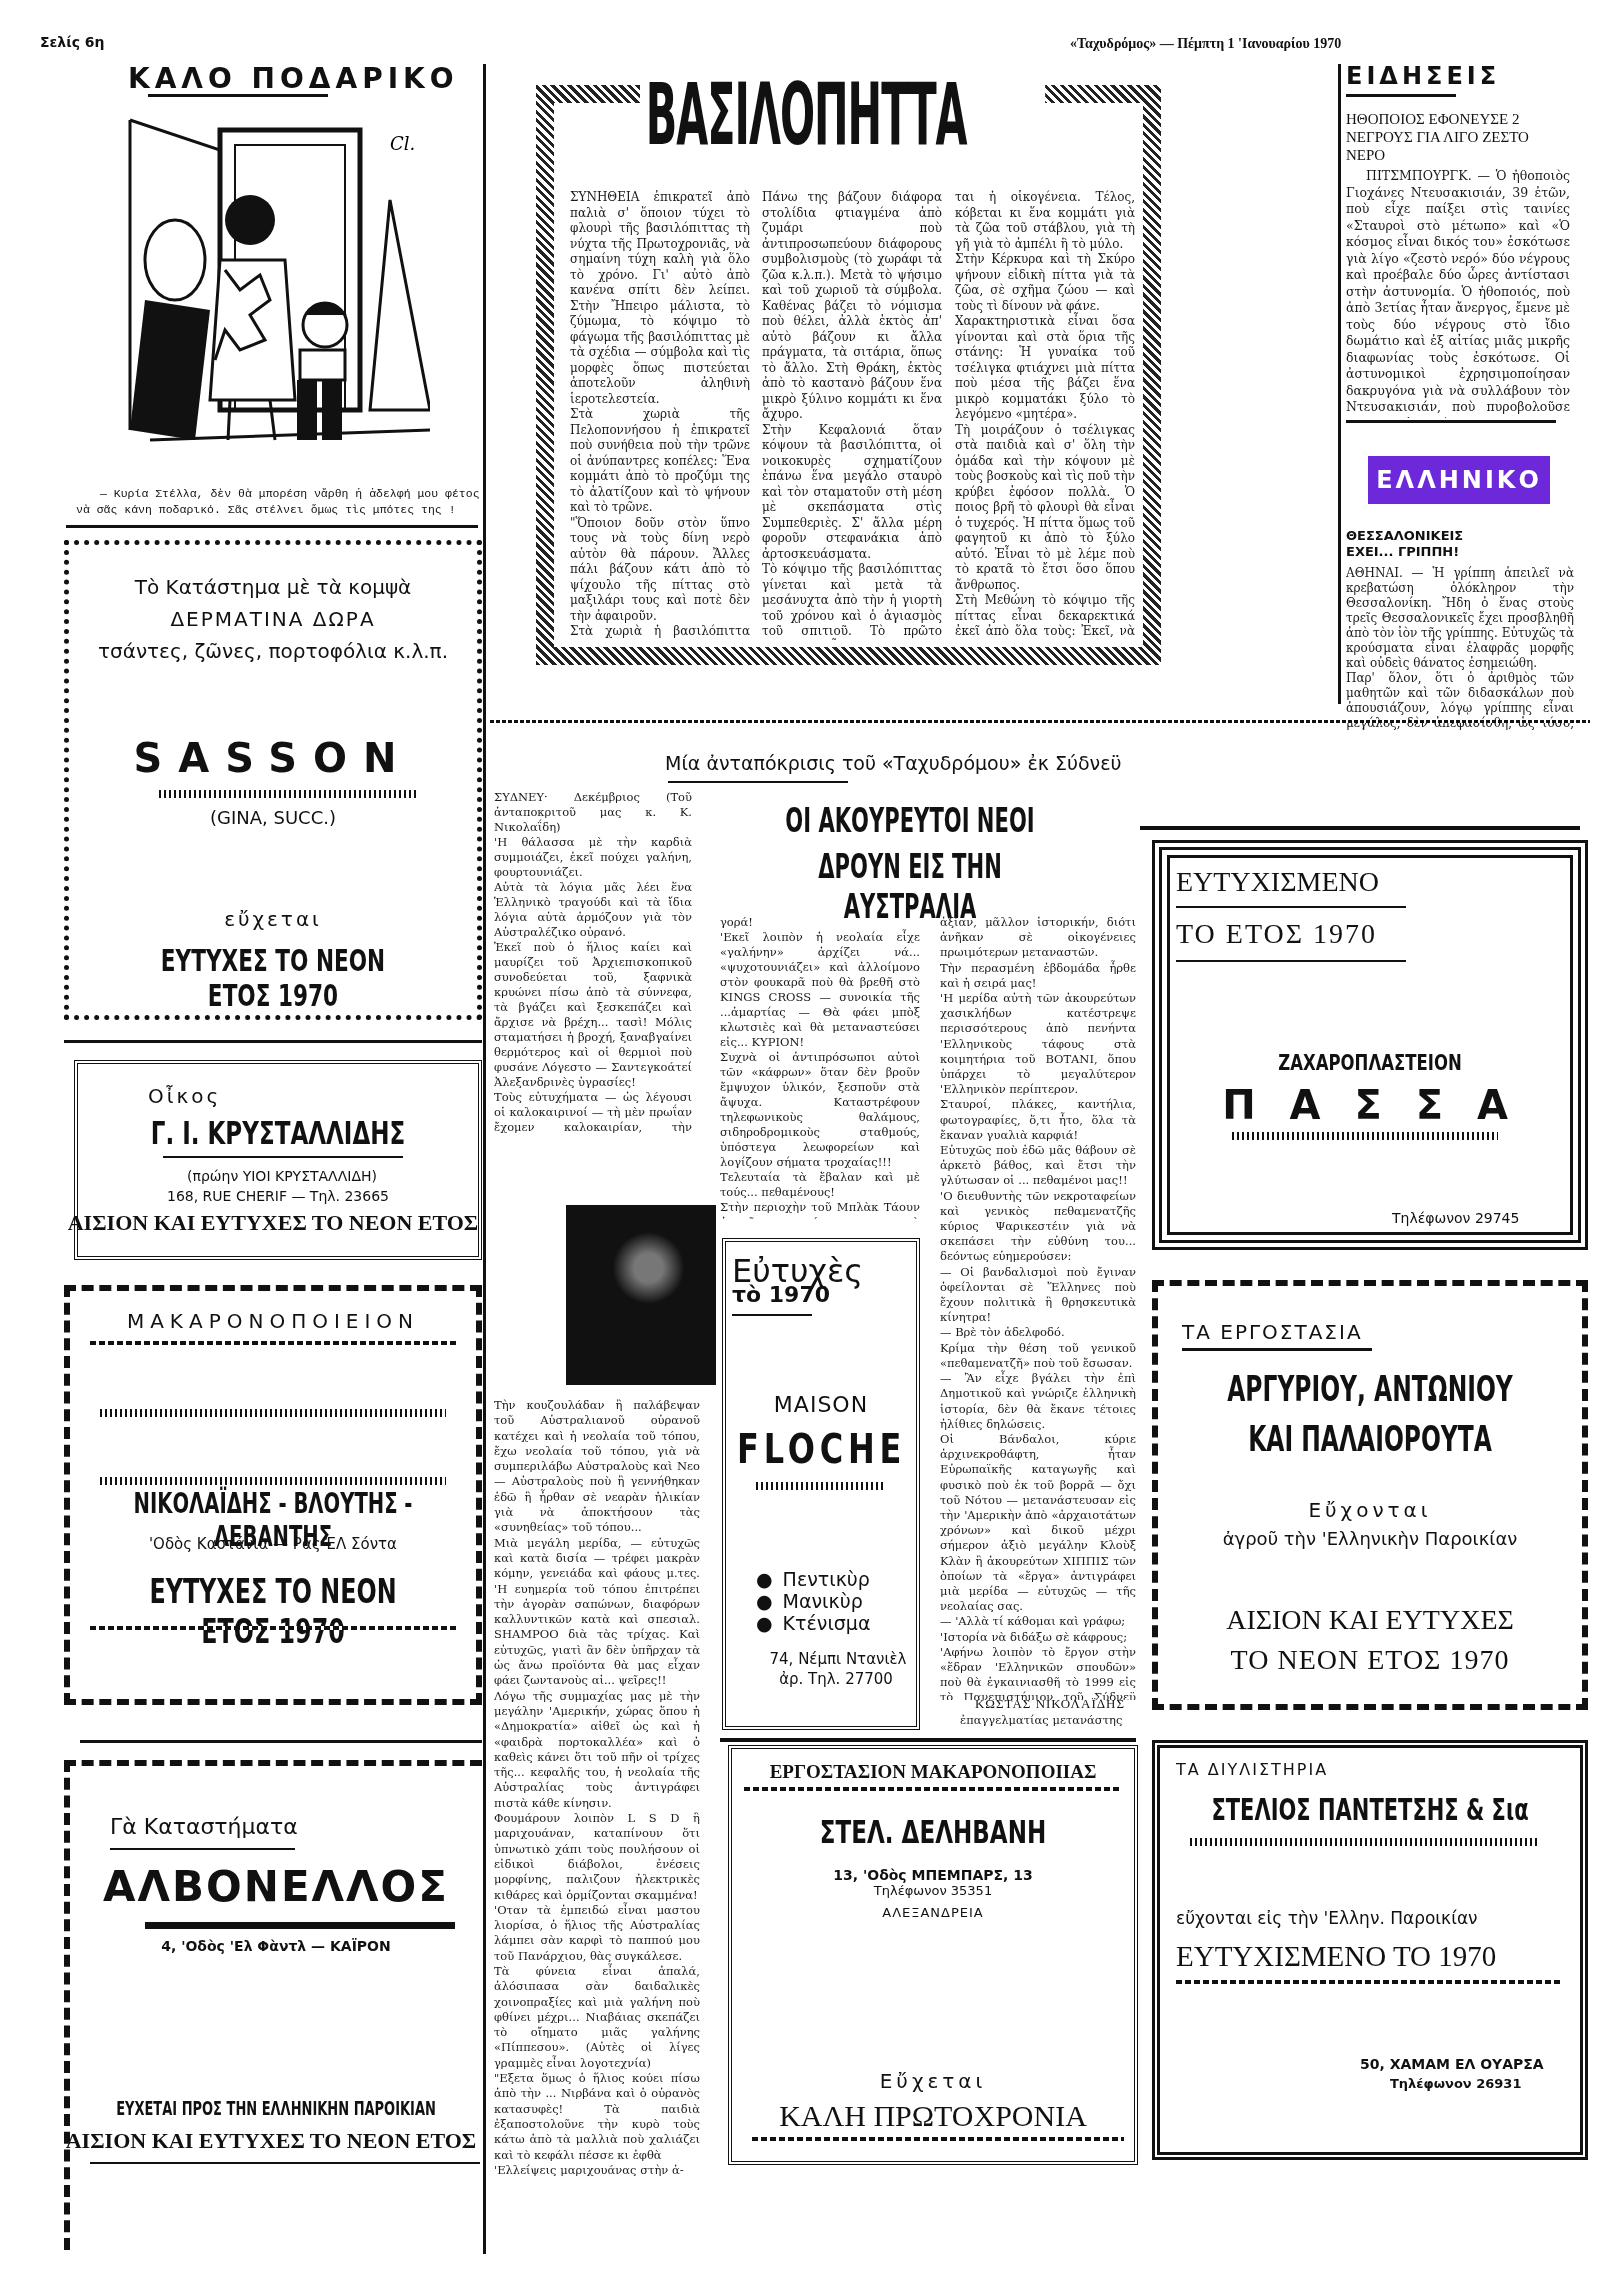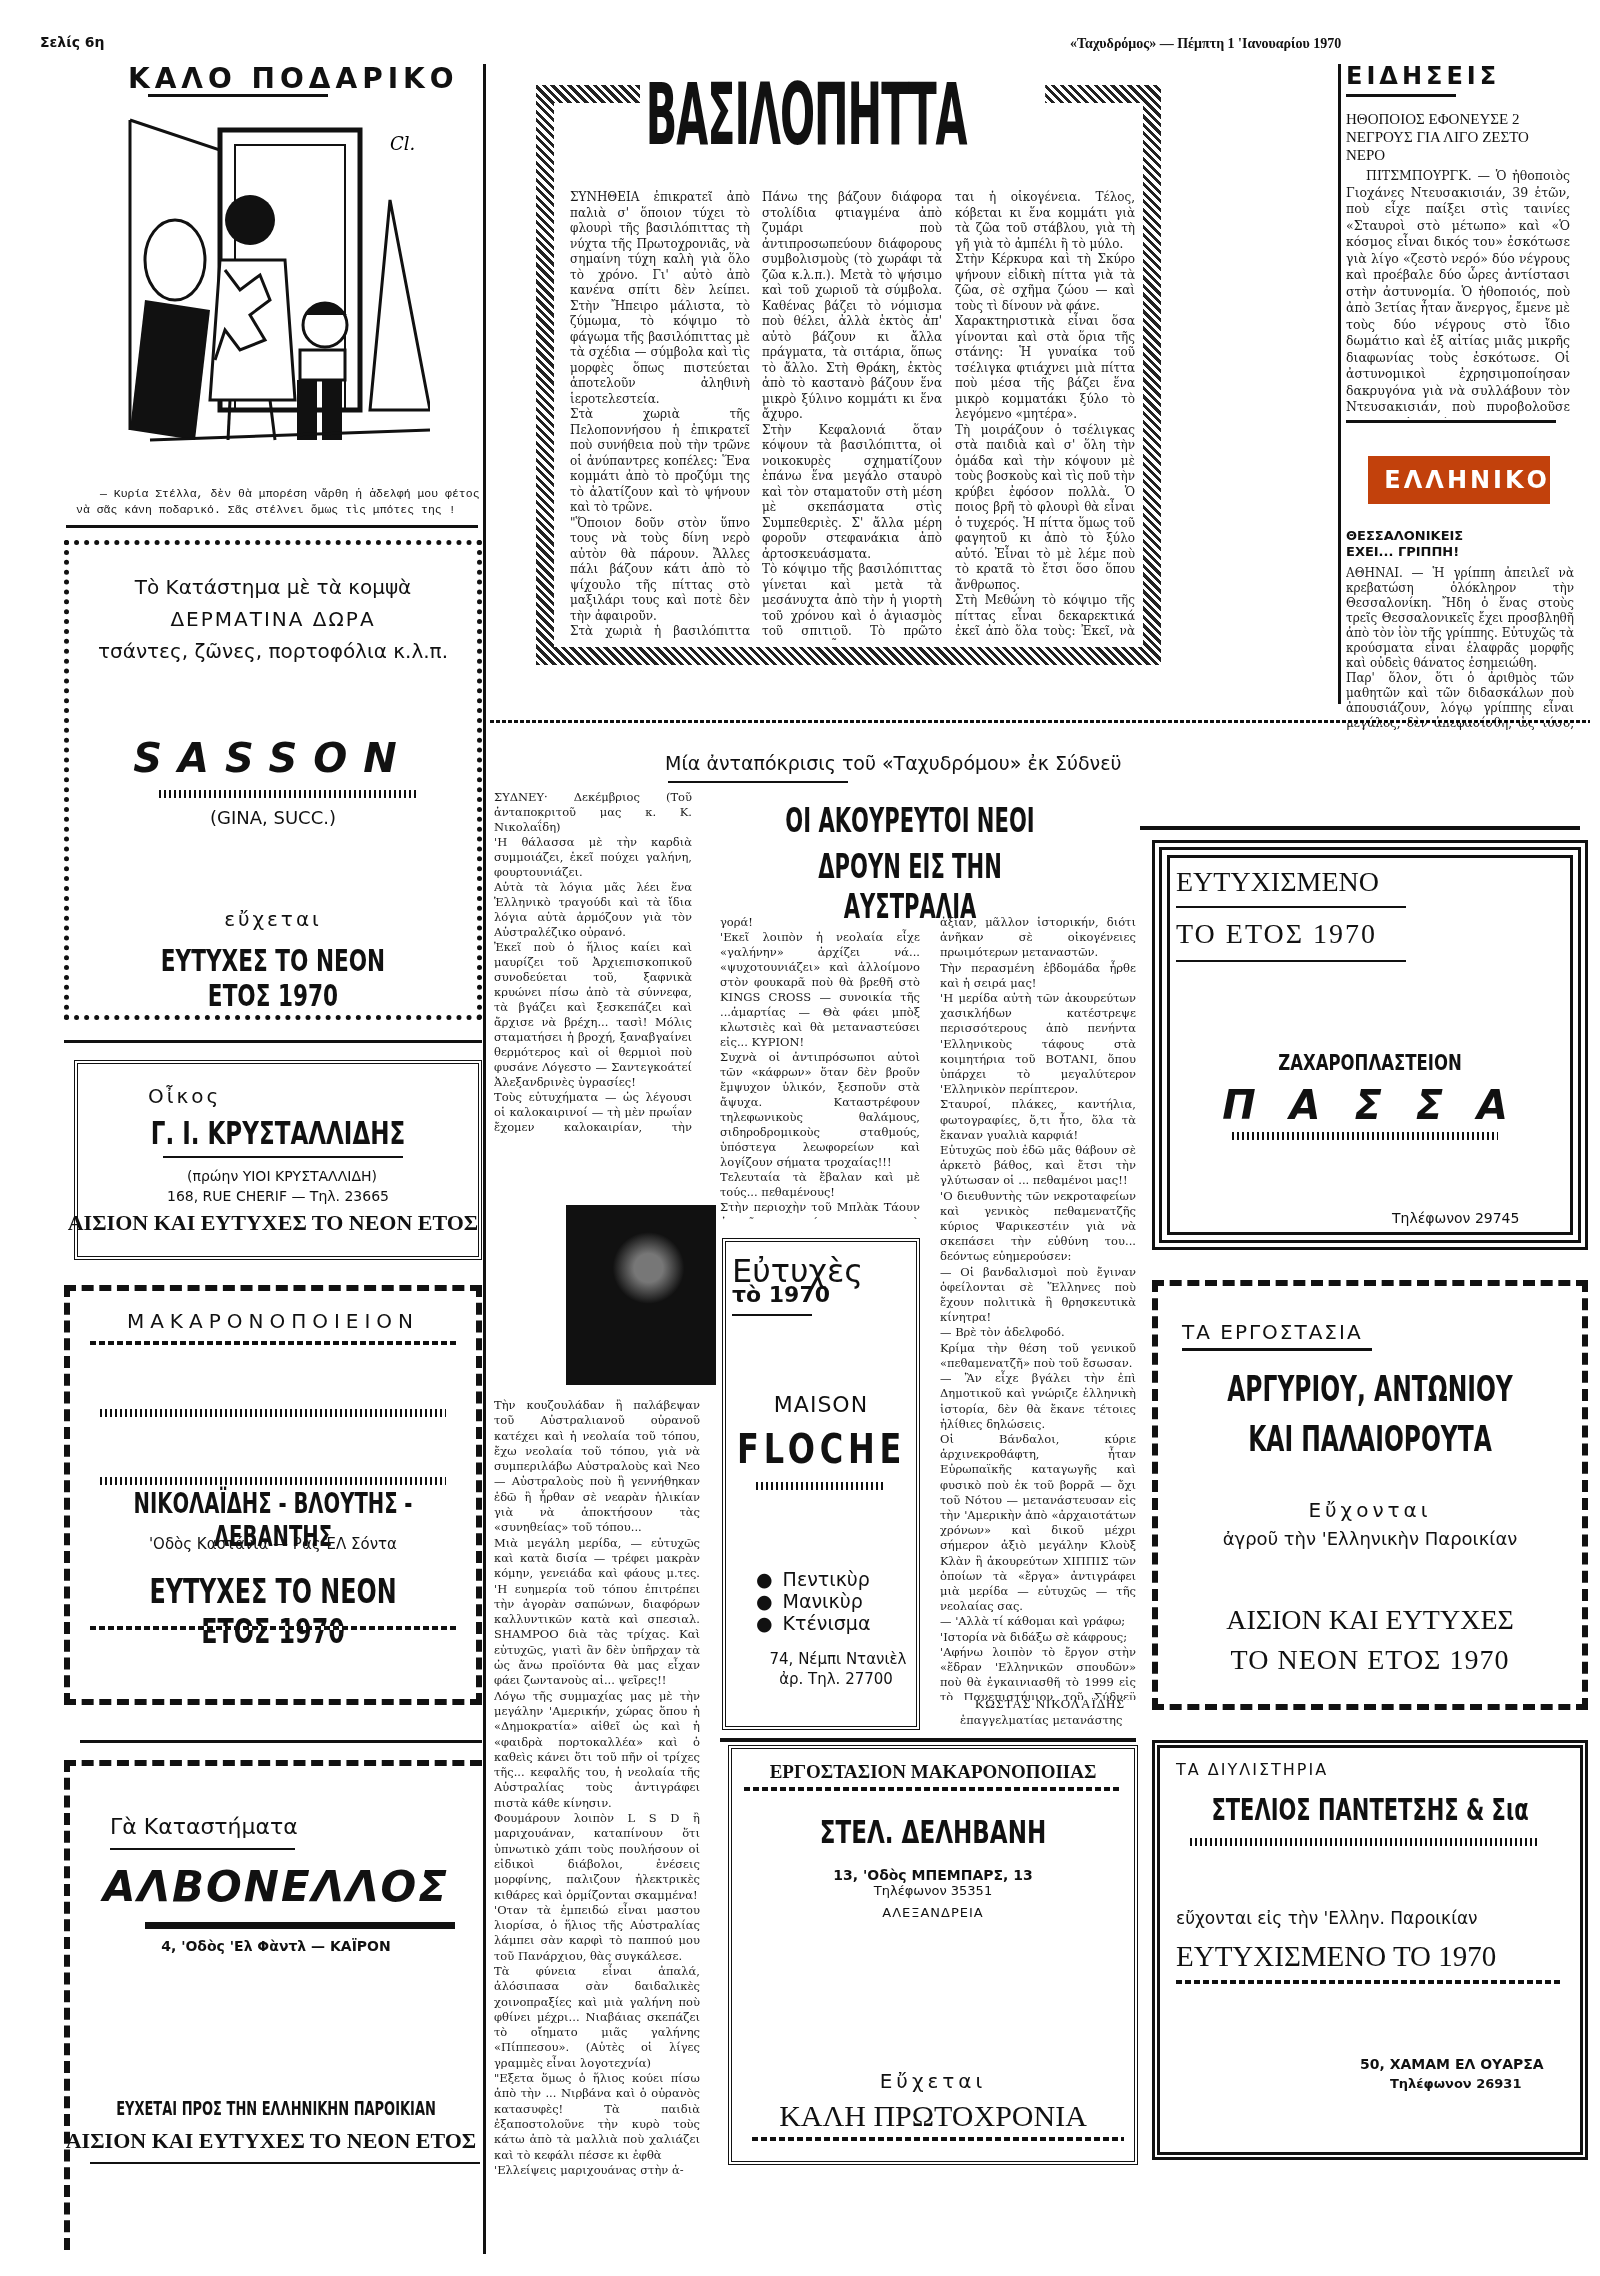--- a/index.html
+++ b/index.html
@@ -12,21 +12,21 @@
   .body-text{font-family:"DejaVu Serif",serif;font-size:13px;line-height:16px;text-align:justify;color:#1a1a1a;}
   .rule{position:absolute;background:#111;}
   .vline{position:absolute;background:#111;width:3px;}
   .hatch{background:repeating-linear-gradient(45deg,#222 0 3px,#fff 3px 6px),repeating-linear-gradient(-45deg,#222 0 3px,transparent 3px 6px);}
   .ticks{height:8px;background:repeating-linear-gradient(90deg,#111 0 2px,#fff 2px 5px);}
   .dashline{height:4px;background:repeating-linear-gradient(90deg,#111 0 6px,#fff 6px 9px);}
   .chainbox{border:5px dotted #111;}
   .greek-key{border:10px double #111;outline:3px solid #111;outline-offset:-18px;}
   .dblbox{border:4px double #111;}
   .ad{position:absolute;box-sizing:border-box;}
-  .big{font-weight:bold;letter-spacing:1px;font-style:italic;}
+  .big{font-weight:bold;letter-spacing:1px;}
   .bullet::before{content:"\25CF";margin-right:10px;}
   .photo{background:radial-gradient(circle at 55% 35%,#777 0 10%,#111 25%),#0b0b0b;}
 </style>
 </head>
 <body>
 
 <div class="abs sans" style="left:40px;top:34px;font-size:14px;font-weight:bold;">Σελίς 6η</div>
 <div class="abs serif" style="left:1070px;top:36px;font-size:14px;font-weight:bold;">«Ταχυδρόμος» — Πέμπτη 1 'Ιανουαρίου 1970</div>
 
 <div class="vline" style="left:483px;top:64px;height:2190px;"></div>
@@ -119,21 +119,21 @@
 Στὴν Κέρκυρα καὶ τὴ Σκύρο ψήνουν εἰδικὴ πίττα γιὰ τὰ ζῶα, σὲ σχῆμα ζώου — καὶ τοὺς τὶ δίνουν νὰ φάνε.
 Χαρακτηριστικὰ εἶναι ὅσα γίνονται καὶ στὰ ὅρια τῆς στάνης: Ἡ γυναίκα τοῦ τσέλιγκα φτιάχνει μιὰ πίττα ποὺ μέσα τῆς βάζει ἕνα μικρὸ κομματάκι ξύλο τὸ λεγόμενο «μητέρα».
 Τὴ μοιράζουν ὁ τσέλιγκας στὰ παιδιὰ καὶ σ' ὅλη τὴν ὁμάδα καὶ τὴν κόψουν μὲ τοὺς βοσκοὺς καὶ τὶς ποῦ τὴν κρύβει ἐφόσον πολλὰ. Ὁ ποιος βρῆ τὸ φλουρὶ θὰ εἶναι ὁ τυχερός. Ἡ πίττα ὅμως τοῦ φαγητοῦ κι ἀπὸ τὸ ξύλο αὐτό. Ἐἶναι τὸ μὲ λέμε ποὺ τὸ κρατᾶ τὸ ἔτσι ὅσο ὅπου ἄνθρωπος.
 Στὴ Μεθώνη τὸ κόψιμο τῆς πίττας εἶναι δεκαρεκτικά ἐκεῖ ἀπὸ ὅλα τοὺς: Ἐκεῖ, νὰ δεν τὴ «βασιλόπιττα» καὶ ρίχνουν τὰ κομμάτια μέσα σ' ἕνα καλάθι ἀπὸ ποὺ τοῦ φαγητοῦ.</div>
 
 <div class="abs cond" style="left:1346px;top:62px;font-size:24px;letter-spacing:4px;">ΕΙΔΗΣΕΙΣ</div>
 <div class="rule" style="left:1346px;top:94px;width:110px;height:3px;"></div>
 <div class="abs serif" style="left:1346px;top:110px;width:190px;font-size:15px;line-height:18px;">ΗΘΟΠΟΙΟΣ ΕΦΟΝΕΥΣΕ 2 ΝΕΓΡΟΥΣ ΓΙΑ ΛΙΓΟ ΖΕΣΤΟ ΝΕΡΟ</div>
 <div class="abs body-text" style="left:1346px;top:168px;width:224px;height:250px;overflow:hidden;text-indent:20px;font-size:12.5px;line-height:16.5px;">ΠΙΤΣΜΠΟΥΡΓΚ. — Ὁ ἠθοποιὸς Γιοχάνες Ντευσακισιάν, 39 ἐτῶν, ποὺ εἶχε παίξει στὶς ταινίες «Σταυροὶ στὸ μέτωπο» καὶ «Ὁ κόσμος εἶναι δικός του» ἐσκότωσε γιὰ λίγο «ζεστὸ νερό» δύο νέγρους καὶ προέβαλε δύο ὧρες ἀντίστασι στὴν ἀστυνομία. Ὁ ἠθοποιός, ποὺ ἀπὸ 3ετίας ἦταν ἄνεργος, ἔμενε μὲ τοὺς δύο νέγρους στὸ ἴδιο δωμάτιο καὶ ἐξ αἰτίας μιᾶς μικρῆς διαφωνίας τοὺς ἐσκότωσε. Οἱ ἀστυνομικοὶ ἐχρησιμοποίησαν δακρυγόνα γιὰ νὰ συλλάβουν τὸν Ντευσακισιάν, ποὺ πυροβολοῦσε συνεχῶς ἐναντίον τους.</div>
 <div class="rule" style="left:1346px;top:420px;width:210px;height:3px;"></div>
-<div class="abs sans" style="left:1368px;top:456px;width:182px;height:48px;background:#c2410c;color:#fff;font-size:24px;font-weight:bold;letter-spacing:3px;text-align:right;line-height:48px;">ΕΛΛΗΝΙΚΟ</div>
+<div class="abs sans" style="left:1368px;top:456px;width:182px;height:48px;background:#6d28d9;color:#fff;font-size:24px;font-weight:bold;letter-spacing:3px;text-align:center;line-height:48px;">ΕΛΛΗΝΙΚΟ</div>
 <div class="abs sans" style="left:1346px;top:528px;width:140px;font-size:13px;line-height:16px;font-weight:bold;">ΘΕΣΣΑΛΟΝΙΚΕΙΣ ΕΧΕΙ... ΓΡΙΠΠΗ!</div>
 <div class="abs body-text" style="left:1346px;top:566px;width:228px;height:165px;overflow:hidden;white-space:pre-line;font-size:12px;line-height:15px;">ΑΘΗΝΑΙ. — Ἡ γρίππη ἀπειλεῖ νὰ κρεβατώση ὁλόκληρον τὴν Θεσσαλονίκη. Ἤδη ὁ ἕνας στοὺς τρεῖς Θεσσαλονικεῖς ἔχει προσβληθῆ ἀπὸ τὸν ἰὸν τῆς γρίππης. Εὐτυχῶς τὰ κρούσματα εἶναι ἐλαφρᾶς μορφῆς καὶ οὐδεὶς θάνατος ἐσημειώθη.
 Παρ' ὅλον, ὅτι ὁ ἀριθμὸς τῶν μαθητῶν καὶ τῶν διδασκάλων ποὺ ἀπουσιάζουν, λόγῳ γρίππης εἶναι μεγάλος, δὲν ἀπεφασίσθη, ὡς τόσο, τὸ κλείσιμο τῶν σχολείων, διότι ἤδη ἐσημάνθησαν τὰ μαθήματα, λόγῳ τῶν ἑορτῶν.</div>
 
 <div class="rule" style="left:490px;top:720px;width:1100px;height:3px;background:repeating-linear-gradient(90deg,#111 0 4px,#fff 4px 6px);"></div>
 <div class="abs sans" style="left:665px;top:752px;font-size:19px;">Μία ἀνταπόκρισις τοῦ «Ταχυδρόμου» ἐκ Σύδνεϋ</div>
 <div class="rule" style="left:668px;top:781px;width:180px;height:2px;"></div>
 <div class="abs cond center" style="left:700px;width:420px;top:800px;font-size:34px;transform:scaleX(0.62);">ΟΙ ΑΚΟΥΡΕΥΤΟΙ ΝΕΟΙ</div>
 <div class="abs cond center" style="left:680px;width:460px;top:846px;font-size:34px;transform:scaleX(0.62);">ΔΡΟΥΝ ΕΙΣ ΤΗΝ ΑΥΣΤΡΑΛΙΑ</div>
 

